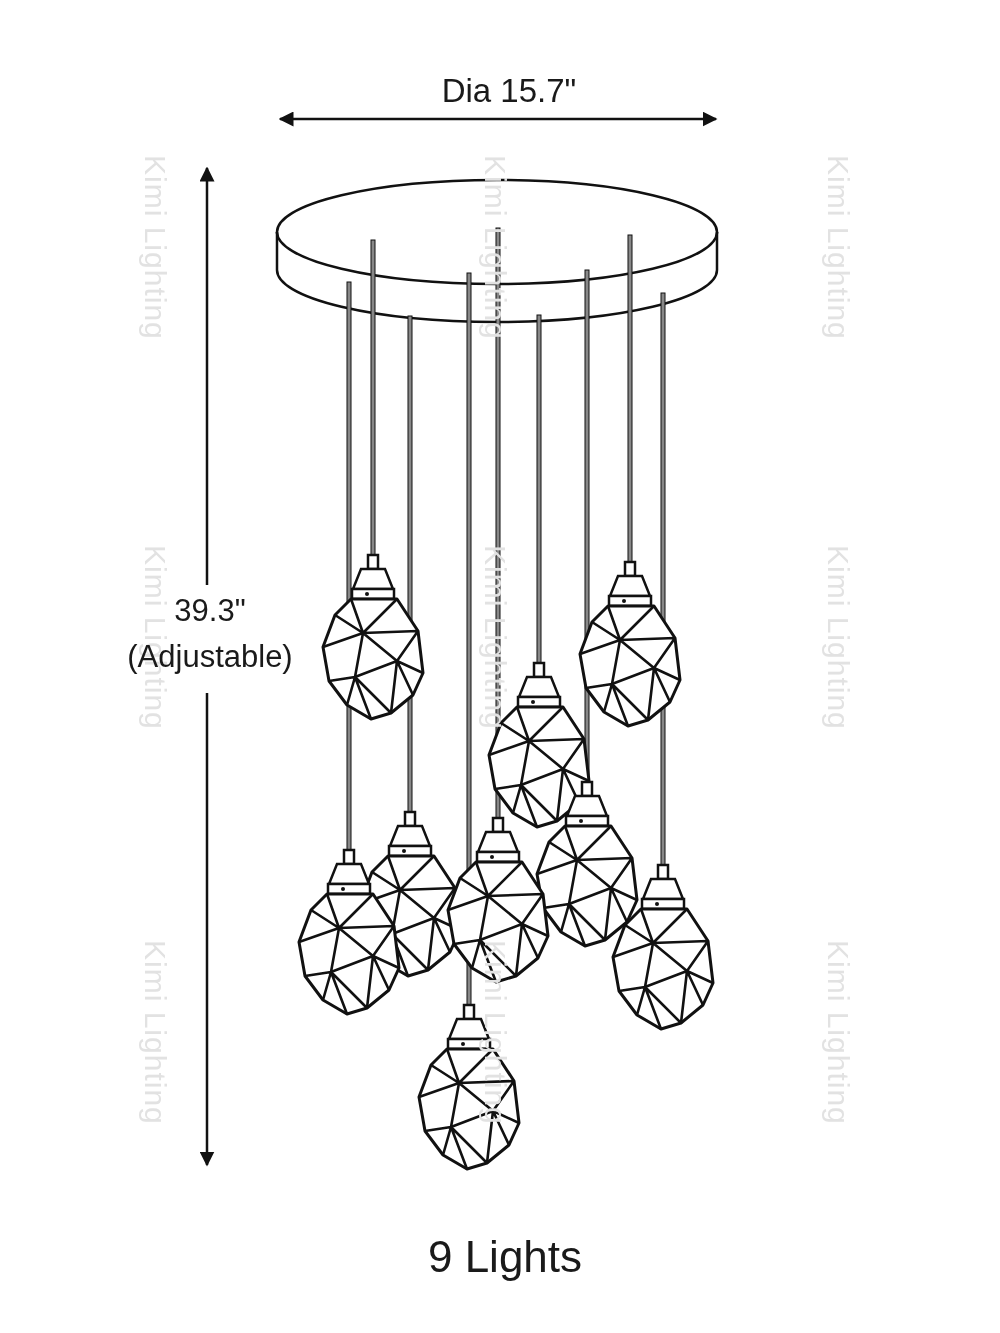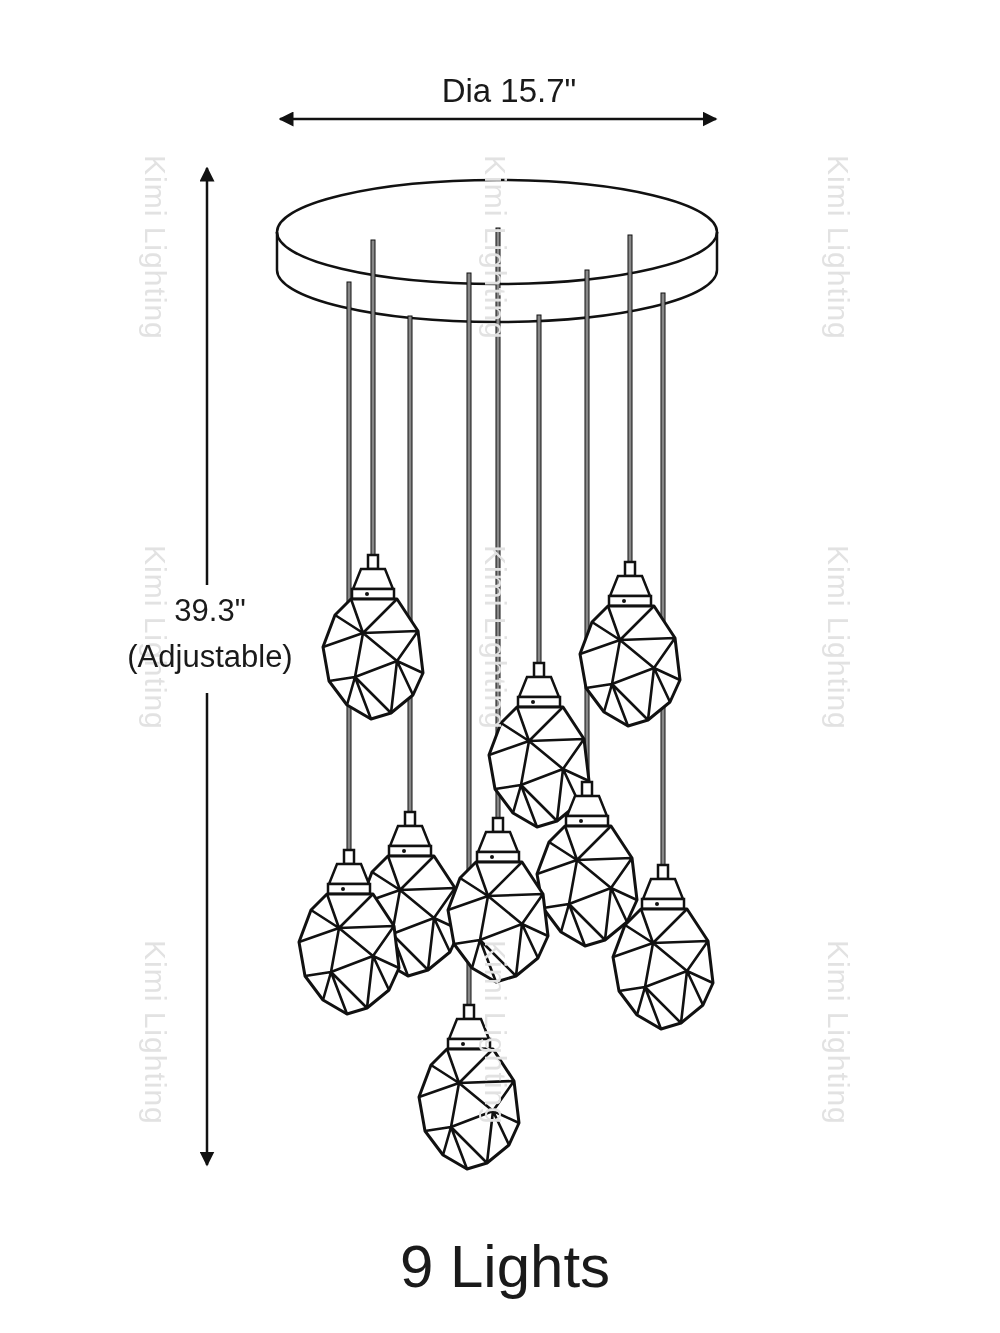--- a/index.html
+++ b/index.html
@@ -2,21 +2,21 @@
 <html><head>
 <meta charset="utf-8">
 <style>
   html, body { margin: 0; padding: 0; background: #ffffff; }
   body { width: 1000px; height: 1333px; position: relative; overflow: hidden;
          font-family: "Liberation Sans", sans-serif; color: #1a1a1a; }
   #stage { position: absolute; left: 0; top: 0; }
   .label { position: absolute; font-family: "Liberation Sans", sans-serif; color: #1a1a1a; white-space: nowrap; }
   #dia-label { left: 0; width: 1000px; top: 72px; text-align: center; font-size: 33px; padding-left: 18px; box-sizing: border-box; }
   #height-label { left: 105px; width: 210px; top: 588px; text-align: center; font-size: 31px; line-height: 46px; background: transparent; }
-  #title-label { left: 0; width: 1000px; top: 1232px; text-align: center; font-size: 60px; padding-left: 10px; box-sizing: border-box; }
+  #title-label { left: 0; width: 1000px; top: 1232px; text-align: center; font-size: 44px; padding-left: 10px; box-sizing: border-box; }
   .watermark { position: absolute; font-size: 30px; color: #e2e2e2; white-space: nowrap;
                transform-origin: 0 0; transform: rotate(90deg); letter-spacing: 1px; }
 </style>
 </head>
 <body>
 
 <svg id="stage" width="1000" height="1333" viewBox="0 0 1000 1333" xmlns="http://www.w3.org/2000/svg">
   <defs>
     <marker id="arrow" viewBox="0 0 10 10" refX="9" refY="5" markerWidth="6" markerHeight="6" orient="auto-start-reverse">
       <path d="M0,0 L10,5 L0,10 z" fill="#111"></path>

